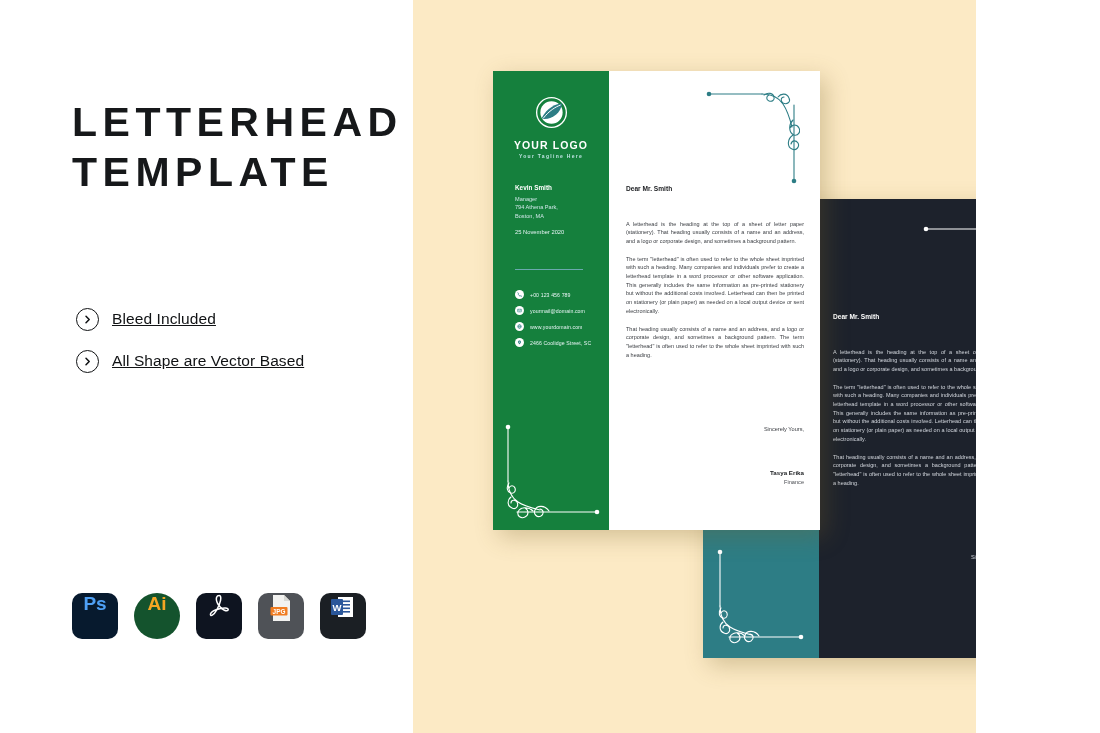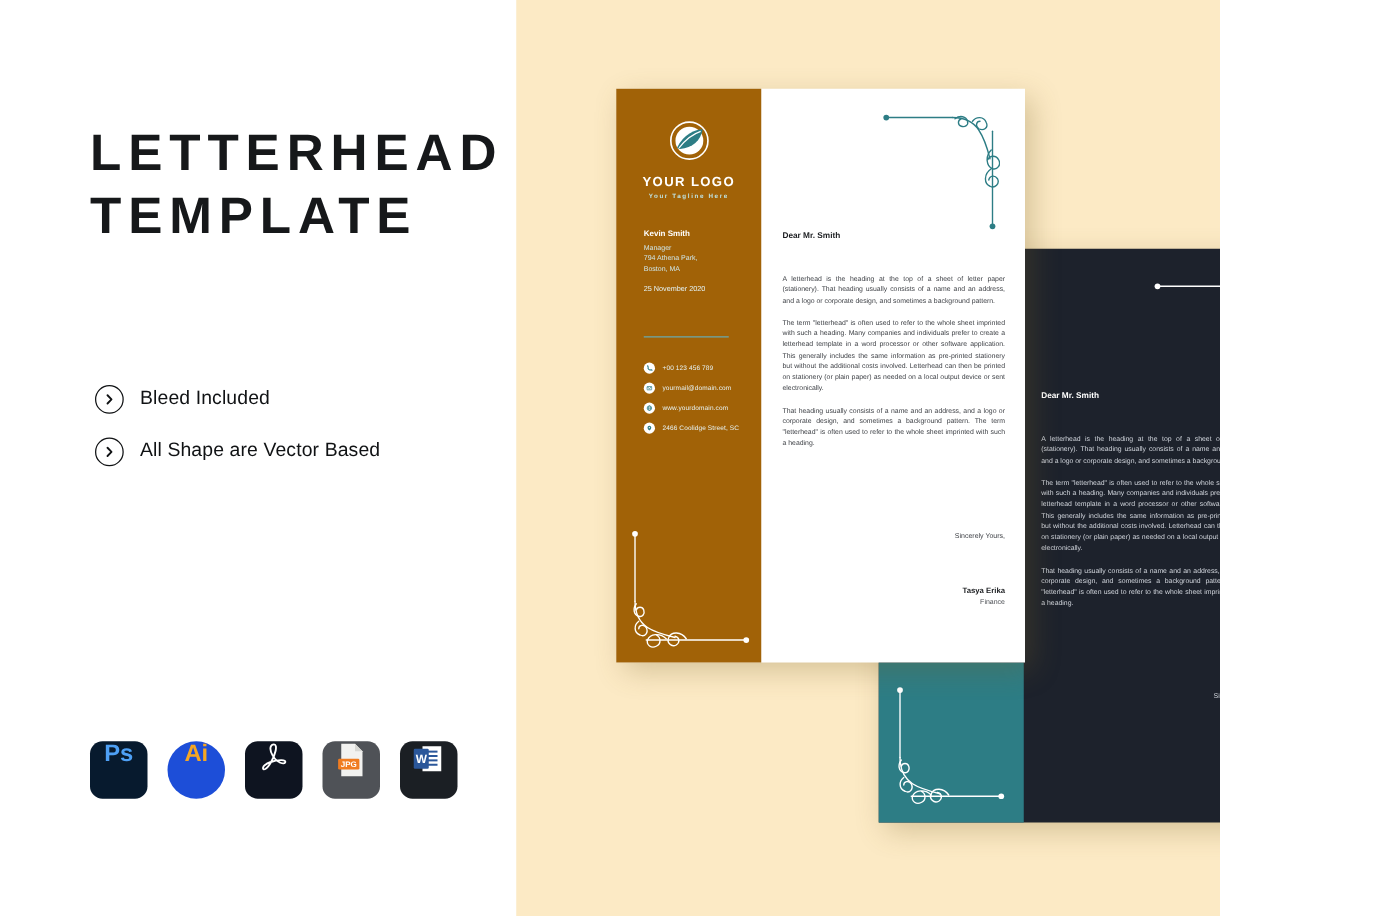--- a/index.html
+++ b/index.html
@@ -23,44 +23,44 @@
   .title .l2{display:block;}
 
   .features{position:absolute;left:76px;top:298px;width:330px;}
   .feature{display:flex;align-items:center;height:42px;margin-bottom:0;}
   .feature + .feature{margin-top:0;}
   .feature-ico{
     width:21px;height:21px;border-radius:50%;border:1.7px solid #101214;
     display:flex;align-items:center;justify-content:center;flex:none;margin-right:13px;
   }
   .feature-ico svg{display:block;}
-  .feature-label{font-size:15.5px;color:#101214;letter-spacing:.1px;}
+  .feature-label{font-size:15.5px;color:#101214;letter-spacing:.1px;text-decoration:underline;}
 
   
   .apps{position:absolute;left:72px;top:593px;display:flex;gap:16px;}
   .app{
     width:46px;height:46px;border-radius:10px;
     display:flex;align-items:flex-start;justify-content:center;
     font-weight:bold;font-size:19px;flex:none;position:relative;
   }
   .app-ps{background:#071a2e;color:#4ea0f5;}
-  .app-ai{background:#1d4ed8;color:#f5a623;border-radius:23px;}
+  .app-ai{background:#14532d;color:#f5a623;border-radius:23px;}
   .app-pdf{background:#0e1420;}
   .app-jpg{background:#4f5257;}
   .app-word{background:#1b1f24;}
   .app svg{display:block;}
 
   
   .sheet{position:absolute;}
   .shadow-lg{box-shadow:6px 7px 22px rgba(120,95,40,.30);}
 
   
   .sheet-light{left:493px;top:71px;width:327px;height:459px;background:#ffffff;}
   .light-side{
-    position:absolute;left:0;top:0;width:116px;height:459px;background:#a16207;
+    position:absolute;left:0;top:0;width:116px;height:459px;background:#15803d;
     overflow:hidden;
   }
   .logo-wrap{position:absolute;left:0;top:25px;width:116px;text-align:center;}
   .logo-mark{width:33px;height:33px;margin:0 auto 6px;}
   .logo-name{font-size:10.5px;font-weight:bold;color:#ffffff;letter-spacing:1.1px;}
   .logo-tag{font-size:5px;color:#bfe3e3;letter-spacing:1.3px;margin-top:2px;font-weight:bold;}
 
   .addr{position:absolute;left:22px;top:113px;width:86px;}
   .addr-name{font-size:6.4px;font-weight:bold;color:#ffffff;margin-bottom:4px;}
   .addr-line{font-size:5.6px;color:#cfe6e8;line-height:8.4px;}

